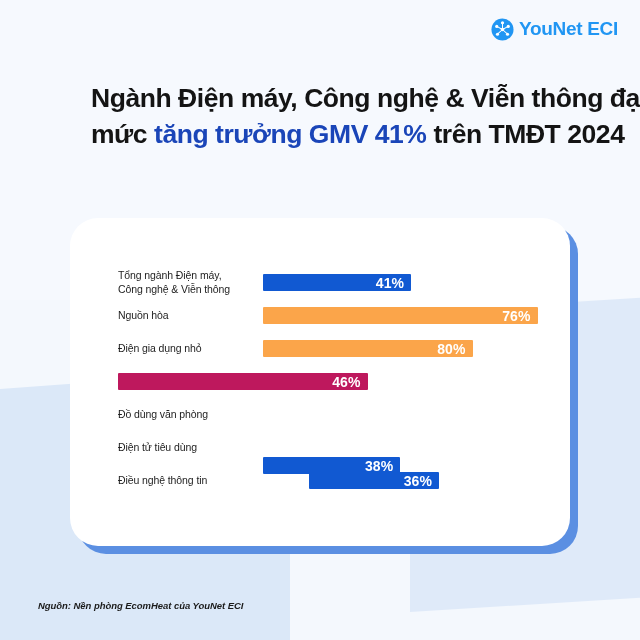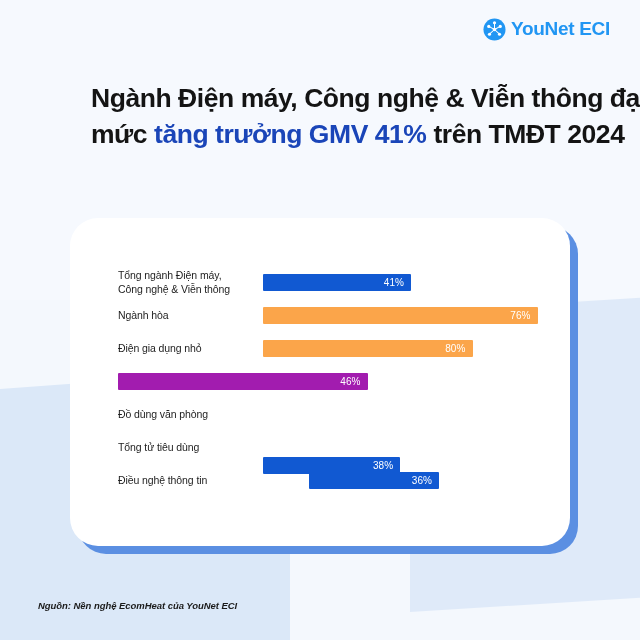--- a/index.html
+++ b/index.html
@@ -51,21 +51,21 @@
     top: 0;
     width: 640px;
     height: 300px;
     background: #f6f9fe;
     pointer-events: none;
   }
 
   
   .logo {
     position: absolute;
-    right: 30px;
+    right: 22px;
     top: 16px;
     display: flex;
     align-items: center;
     gap: 5px;
     height: 26px;
   }
   .logo-mark {
     width: 23px;
     height: 23px;
     flex: 0 0 auto;
@@ -149,22 +149,22 @@
   .bar {
     height: 17px;
     border-radius: 1px;
     display: flex;
     align-items: center;
     justify-content: flex-end;
     box-sizing: border-box;
     padding-right: 7px;
   }
   .bar-value {
-    font-size: 10px;
-    font-weight: normal;
+    font-size: 14px;
+    font-weight: bold;
     color: #ffffff;
     letter-spacing: 0.1px;
     white-space: nowrap;
   }
 
   
   .source {
     position: absolute;
     left: 38px;
     top: 600px;
@@ -213,59 +213,59 @@
     <div class="chart" id="chart">
         <div class="row">
           <div class="row-label">Tổng ngành Điện máy,<br><span>Công nghệ &amp; Viễn thông</span></div>
           <div class="bar-track">
             <div class="bar" style="width: 51.25%; background: rgb(17, 89, 210);">
               <span class="bar-value">41%</span>
             </div>
           </div>
         </div>
         <div class="row">
-          <div class="row-label">Ngành hòa</div>
+          <div class="row-label">Nguồn hòa</div>
           <div class="bar-track">
             <div class="bar" style="width: 95%; background: rgb(251, 165, 74);">
               <span class="bar-value">76%</span>
             </div>
           </div>
         </div>
         <div class="row">
           <div class="row-label">Điện gia dụng nhỏ</div>
           <div class="bar-track">
             <div class="bar" style="width: 72.5%; background: rgb(251, 165, 74);">
               <span class="bar-value">80%</span>
             </div>
           </div>
         </div>
         <div class="row">
           <div class="bar-track">
-            <div class="bar" style="width: 57.5%; background: #a21caf;">
+            <div class="bar" style="width: 57.5%; background: #be185d;">
               <span class="bar-value">46%</span>
             </div>
           </div>
         </div>
         <div class="row">
           <div class="row-label">Đồ dùng văn phòng</div>
         </div>
         <div class="row">
-          <div class="row-label">Tổng tử tiêu dùng</div>
+          <div class="row-label">Điện tử tiêu dùng</div>
           <div class="bar-track">
             <div class="bar" style="width: 47.5%; background: rgb(17, 89, 210); margin-top: 36px;">
               <span class="bar-value">38%</span>
             </div>
           </div>
         </div>
         <div class="row">
           <div class="row-label">Điều nghệ thông tin</div>
           <div class="bar-track">
             <div class="bar" style="width: 45%; background: rgb(17, 89, 210); margin-left: 46px;">
               <span class="bar-value">36%</span>
             </div>
           </div>
         </div>
       </div>
   </div>
 
-  <div class="source">Nguồn: Nền nghệ EcomHeat của YouNet ECI</div>
+  <div class="source">Nguồn: Nền phòng EcomHeat của YouNet ECI</div>
 
 </div>
 
 </body></html>

